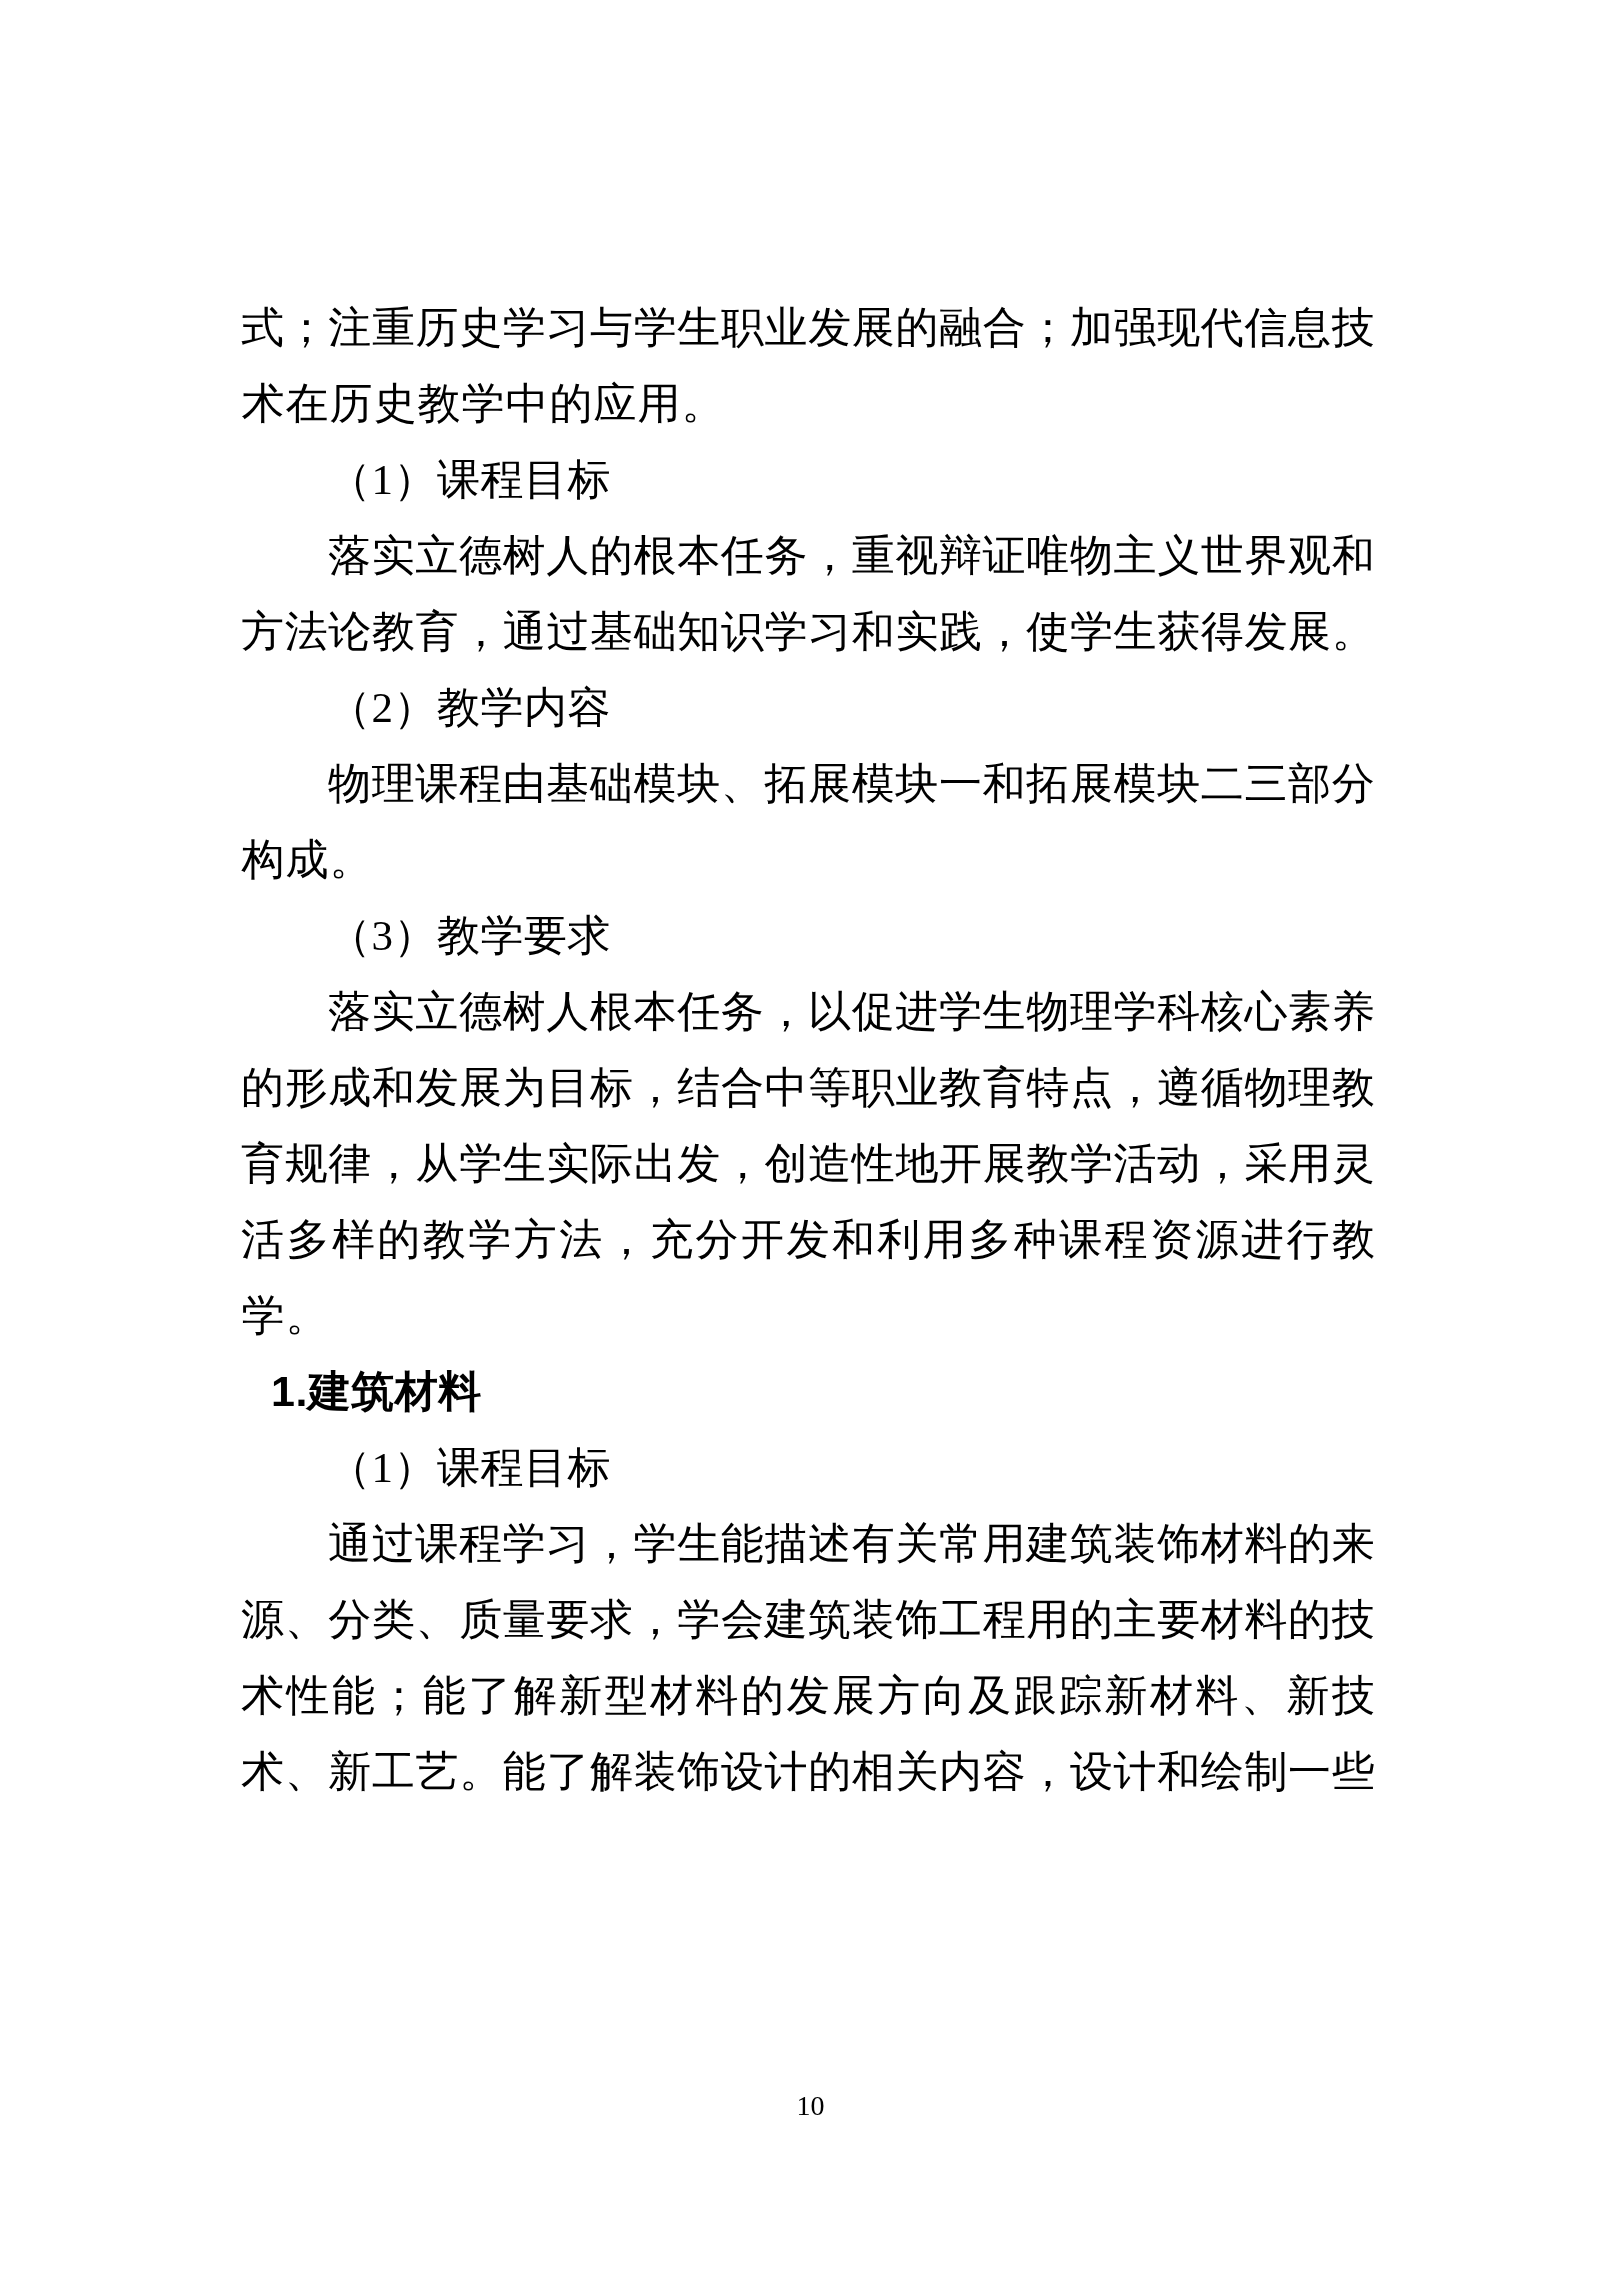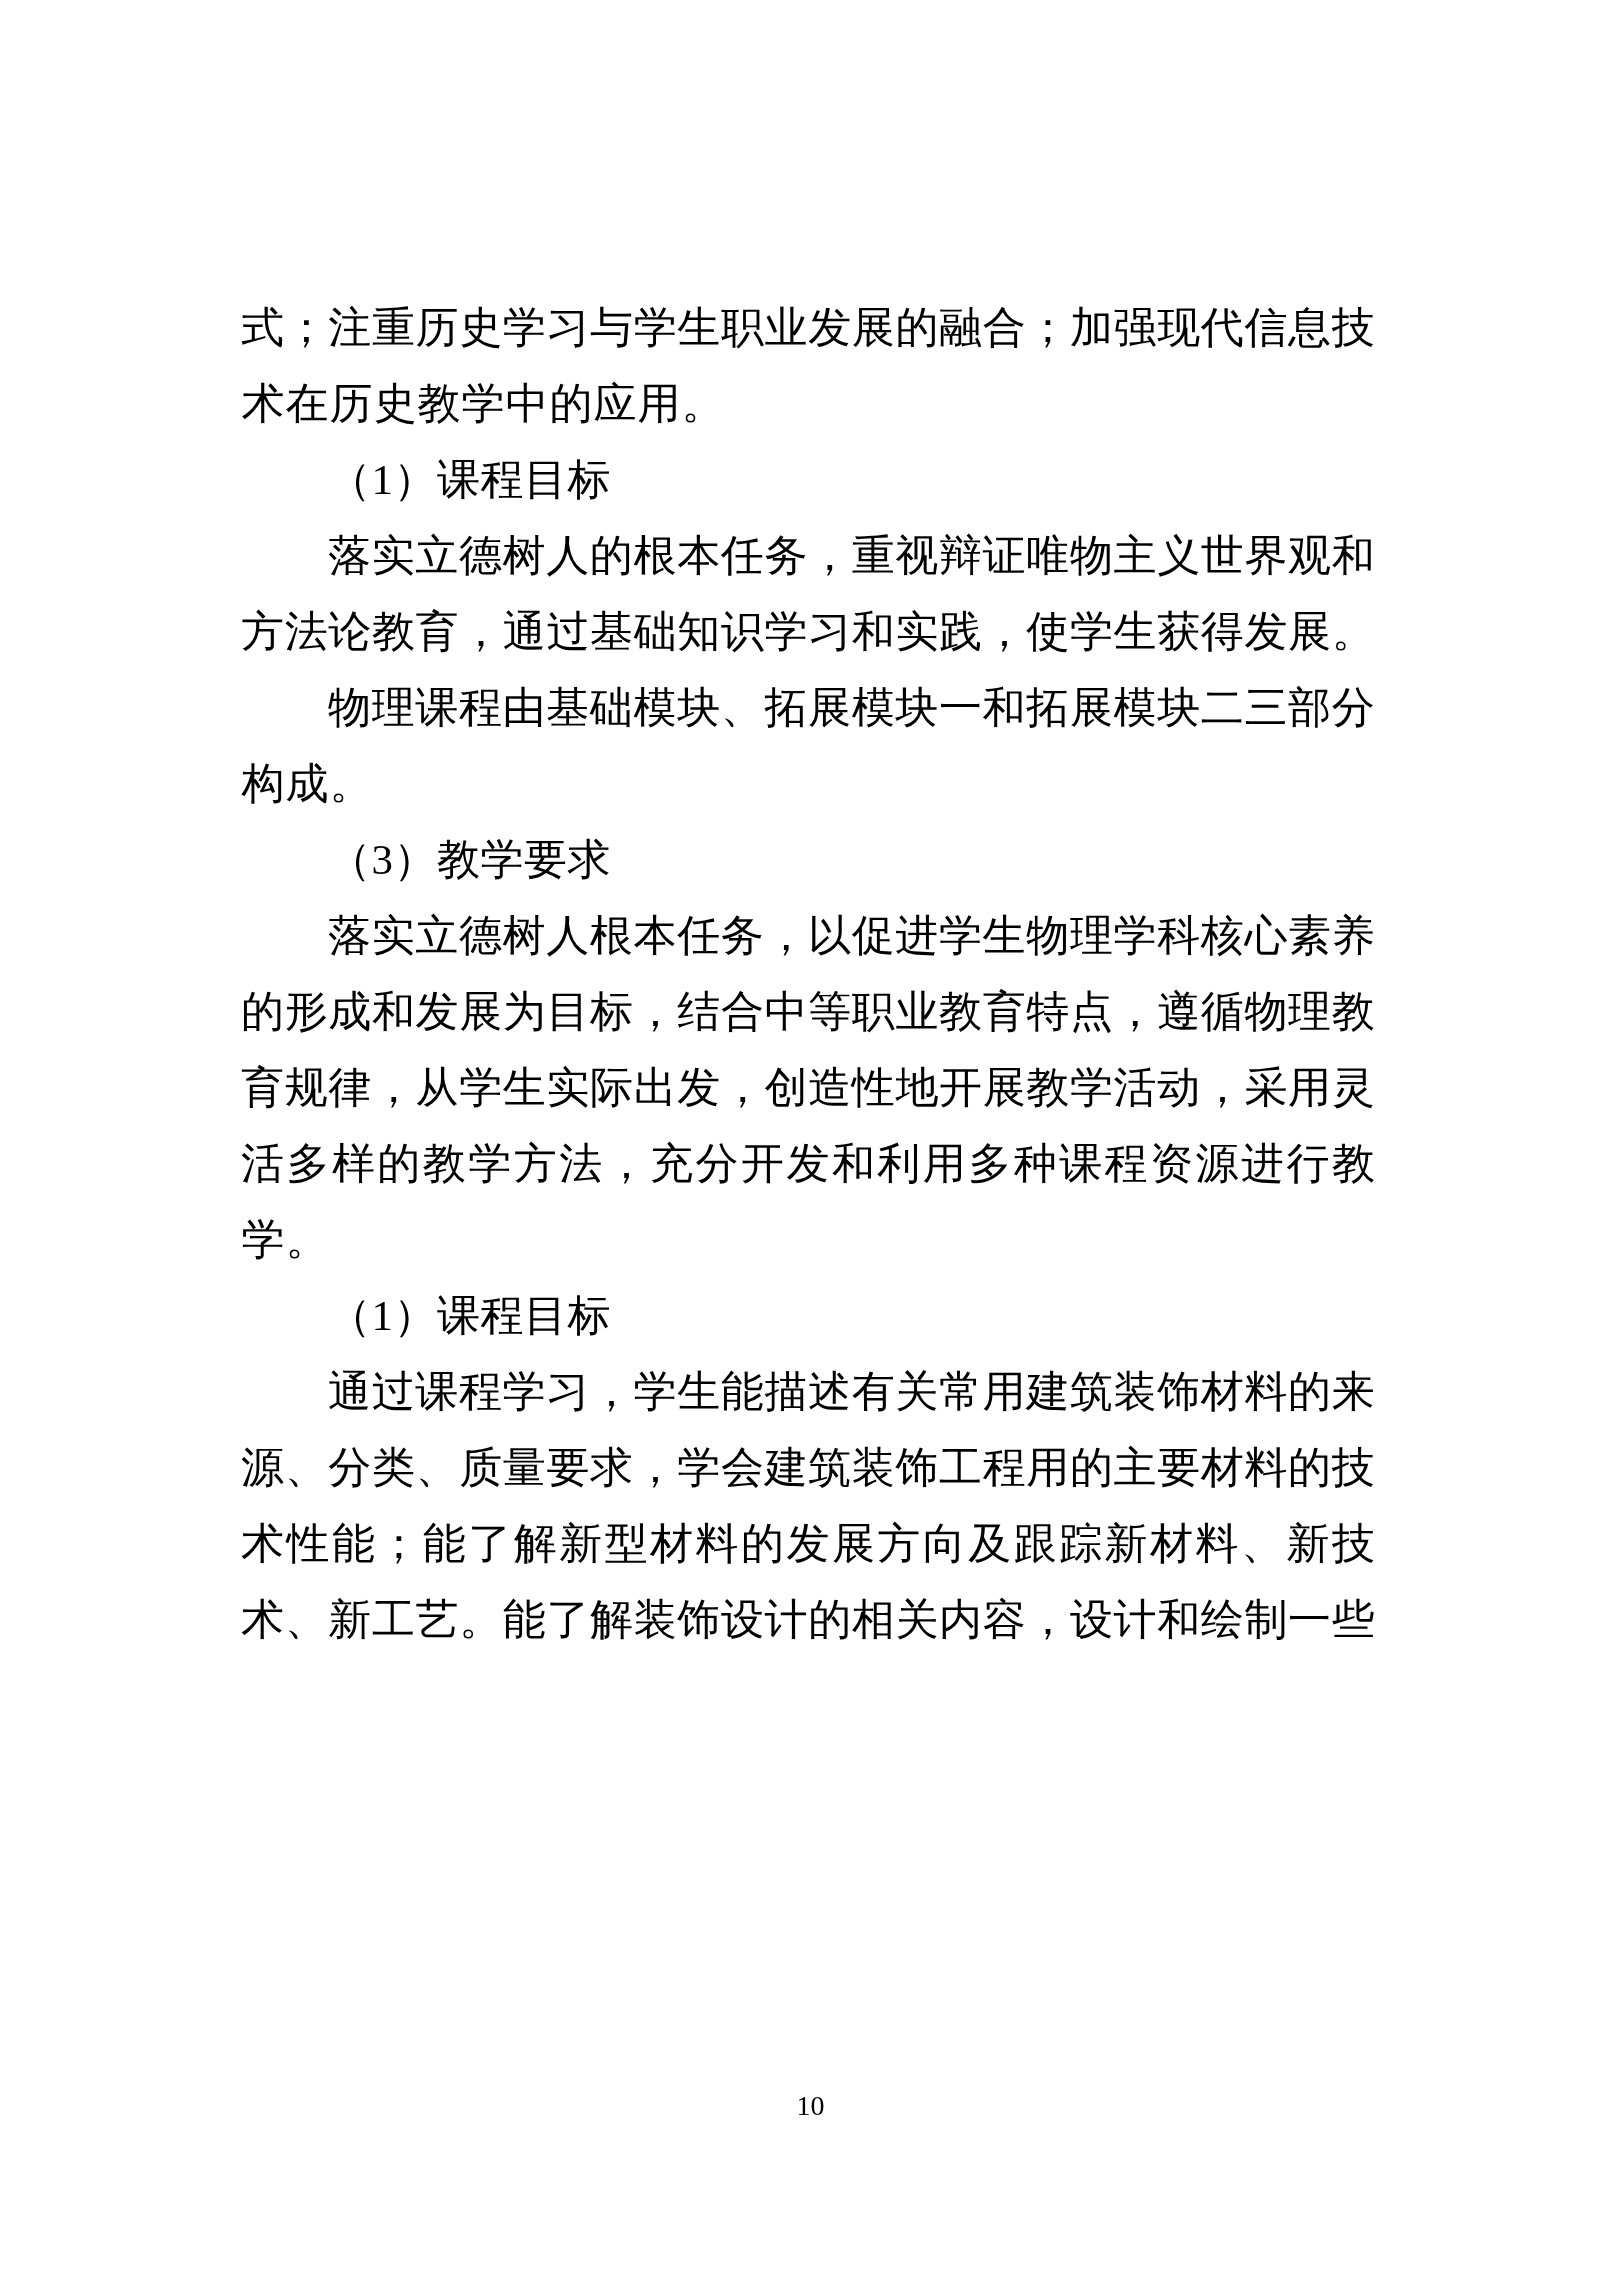--- a/index.html
+++ b/index.html
@@ -68,28 +68,30 @@
 </head>
 <body>
 
 <div class="page">
   <div class="text-block" id="text-block">
       <div class="line j"><span>式</span><span>；</span><span>注</span><span>重</span><span>历</span><span>史</span><span>学</span><span>习</span><span>与</span><span>学</span><span>生</span><span>职</span><span>业</span><span>发</span><span>展</span><span>的</span><span>融</span><span>合</span><span>；</span><span>加</span><span>强</span><span>现</span><span>代</span><span>信</span><span>息</span><span>技</span></div>
       <div class="line grid"><span>术</span><span>在</span><span>历</span><span>史</span><span>教</span><span>学</span><span>中</span><span>的</span><span>应</span><span>用</span><span>。</span></div>
       <div class="line natural" style="margin-left: 87px;">（1）课程目标</div>
       <div class="line j" style="margin-left: 87px;"><span>落</span><span>实</span><span>立</span><span>德</span><span>树</span><span>人</span><span>的</span><span>根</span><span>本</span><span>任</span><span>务</span><span>，</span><span>重</span><span>视</span><span>辩</span><span>证</span><span>唯</span><span>物</span><span>主</span><span>义</span><span>世</span><span>界</span><span>观</span><span>和</span></div>
       <div class="line j"><span>方</span><span>法</span><span>论</span><span>教</span><span>育</span><span>，</span><span>通</span><span>过</span><span>基</span><span>础</span><span>知</span><span>识</span><span>学</span><span>习</span><span>和</span><span>实</span><span>践</span><span>，</span><span>使</span><span>学</span><span>生</span><span>获</span><span>得</span><span>发</span><span>展</span><span>。</span></div>
+      <div class="line natural" style="margin-left: 87px;">（2）教学内容</div>
       <div class="line j" style="margin-left: 87px;"><span>物</span><span>理</span><span>课</span><span>程</span><span>由</span><span>基</span><span>础</span><span>模</span><span>块</span><span>、</span><span>拓</span><span>展</span><span>模</span><span>块</span><span>一</span><span>和</span><span>拓</span><span>展</span><span>模</span><span>块</span><span>二</span><span>三</span><span>部</span><span>分</span></div>
       <div class="line grid"><span>构</span><span>成</span><span>。</span></div>
       <div class="line natural" style="margin-left: 87px; text-align: center;">（3）教学要求</div>
       <div class="line j" style="margin-left: 87px;"><span>落</span><span>实</span><span>立</span><span>德</span><span>树</span><span>人</span><span>根</span><span>本</span><span>任</span><span>务</span><span>，</span><span>以</span><span>促</span><span>进</span><span>学</span><span>生</span><span>物</span><span>理</span><span>学</span><span>科</span><span>核</span><span>心</span><span>素</span><span>养</span></div>
       <div class="line j"><span>的</span><span>形</span><span>成</span><span>和</span><span>发</span><span>展</span><span>为</span><span>目</span><span>标</span><span>，</span><span>结</span><span>合</span><span>中</span><span>等</span><span>职</span><span>业</span><span>教</span><span>育</span><span>特</span><span>点</span><span>，</span><span>遵</span><span>循</span><span>物</span><span>理</span><span>教</span></div>
       <div class="line j"><span>育</span><span>规</span><span>律</span><span>，</span><span>从</span><span>学</span><span>生</span><span>实</span><span>际</span><span>出</span><span>发</span><span>，</span><span>创</span><span>造</span><span>性</span><span>地</span><span>开</span><span>展</span><span>教</span><span>学</span><span>活</span><span>动</span><span>，</span><span>采</span><span>用</span><span>灵</span></div>
       <div class="line j"><span>活</span><span>多</span><span>样</span><span>的</span><span>教</span><span>学</span><span>方</span><span>法</span><span>，</span><span>充</span><span>分</span><span>开</span><span>发</span><span>和</span><span>利</span><span>用</span><span>多</span><span>种</span><span>课</span><span>程</span><span>资</span><span>源</span><span>进</span><span>行</span><span>教</span></div>
       <div class="line grid"><span>学</span><span>。</span></div>
+      <div class="line natural bold" style="margin-left: 30px;">1.建筑材料</div>
       <div class="line natural" style="margin-left: 87px;">（1）课程目标</div>
       <div class="line j" style="margin-left: 87px;"><span>通</span><span>过</span><span>课</span><span>程</span><span>学</span><span>习</span><span>，</span><span>学</span><span>生</span><span>能</span><span>描</span><span>述</span><span>有</span><span>关</span><span>常</span><span>用</span><span>建</span><span>筑</span><span>装</span><span>饰</span><span>材</span><span>料</span><span>的</span><span>来</span></div>
       <div class="line j"><span>源</span><span>、</span><span>分</span><span>类</span><span>、</span><span>质</span><span>量</span><span>要</span><span>求</span><span>，</span><span>学</span><span>会</span><span>建</span><span>筑</span><span>装</span><span>饰</span><span>工</span><span>程</span><span>用</span><span>的</span><span>主</span><span>要</span><span>材</span><span>料</span><span>的</span><span>技</span></div>
       <div class="line j"><span>术</span><span>性</span><span>能</span><span>；</span><span>能</span><span>了</span><span>解</span><span>新</span><span>型</span><span>材</span><span>料</span><span>的</span><span>发</span><span>展</span><span>方</span><span>向</span><span>及</span><span>跟</span><span>踪</span><span>新</span><span>材</span><span>料</span><span>、</span><span>新</span><span>技</span></div>
       <div class="line j"><span>术</span><span>、</span><span>新</span><span>工</span><span>艺</span><span>。</span><span>能</span><span>了</span><span>解</span><span>装</span><span>饰</span><span>设</span><span>计</span><span>的</span><span>相</span><span>关</span><span>内</span><span>容</span><span>，</span><span>设</span><span>计</span><span>和</span><span>绘</span><span>制</span><span>一</span><span>些</span></div>
     </div>
   <div class="page-number">10</div>
 </div>
 
 

